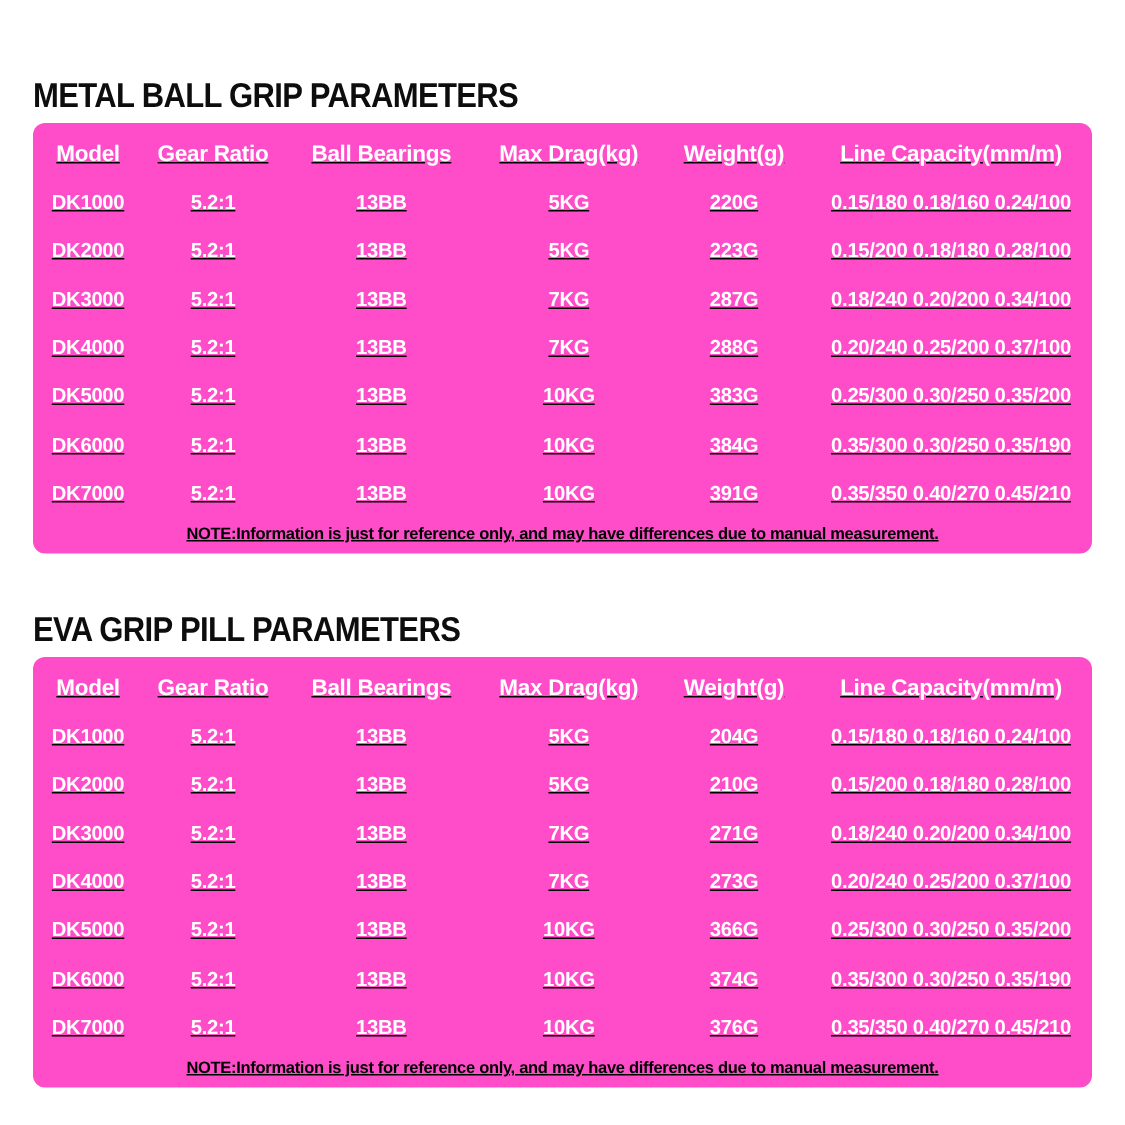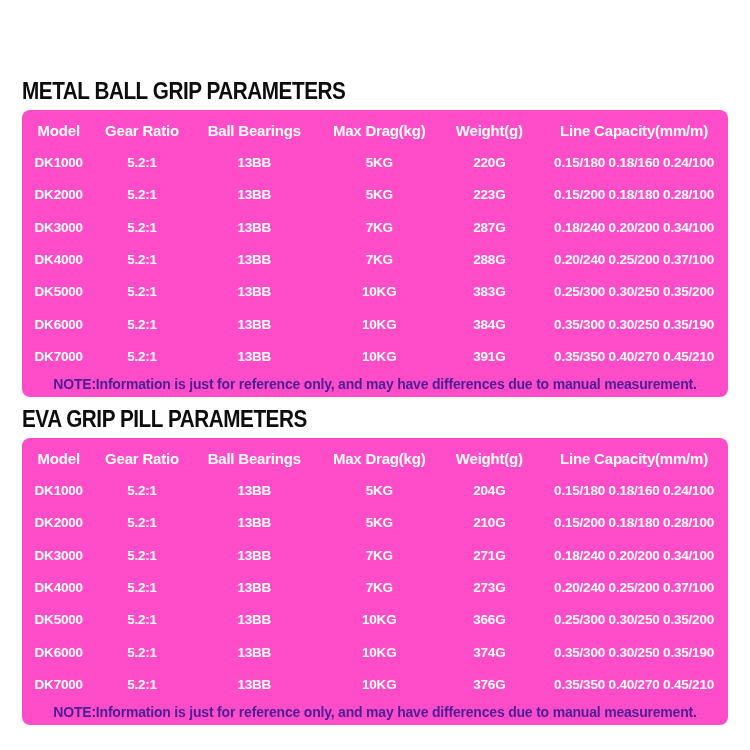--- a/index.html
+++ b/index.html
@@ -13,40 +13,41 @@
     width: 750px;
     height: 750px;
     background: #ffffff;
     overflow: hidden;
   }
   .spec-section {
     position: absolute;
     left: 22px;
     width: 706px;
   }
-  .section-metal { top: 50px; margin-top: 28px; }
+  .section-metal { top: 50px; }
   .section-eva   { top: 406px; }
   .section-title {
     margin: 0 0 5px 0;
     font-size: 23px;
     font-weight: bold;
     color: #0d0d0d;
     letter-spacing: -0.5px;
     transform: scaleX(0.9);
     transform-origin: left center;
     white-space: nowrap;
   }
   .spec-table {
     width: 706px;
     height: 287px;
     border-radius: 8px;
     display: flex;
     flex-direction: column;
     padding: 4px 0 2px 0;
     box-sizing: border-box;
+    text-decoration: underline;
   }
   .row {
     flex: 1;
     display: grid;
     grid-template-columns: 10.4% 13.2% 18.6% 16.8% 14.4% 26.6%;
     align-items: center;
   }
   .row.header { flex: 0 0 32px; }
   .cell {
     text-align: center;
@@ -57,23 +58,23 @@
     letter-spacing: -0.2px;
   }
   .cell.th { font-size: 15px; }
   .note-row {
     flex: 0 0 22px;
     display: flex;
     align-items: center;
     justify-content: center;
   }
   .note-text {
-    color: #4c1d95;
+    color: #000000;
     font-weight: bold;
-    font-size: 14px;
+    font-size: 11px;
     white-space: nowrap;
     letter-spacing: -0.2px;
   }
 </style>
 </head>
 <body>
 
 <div class="page">
 
   <section class="spec-section section-metal">

